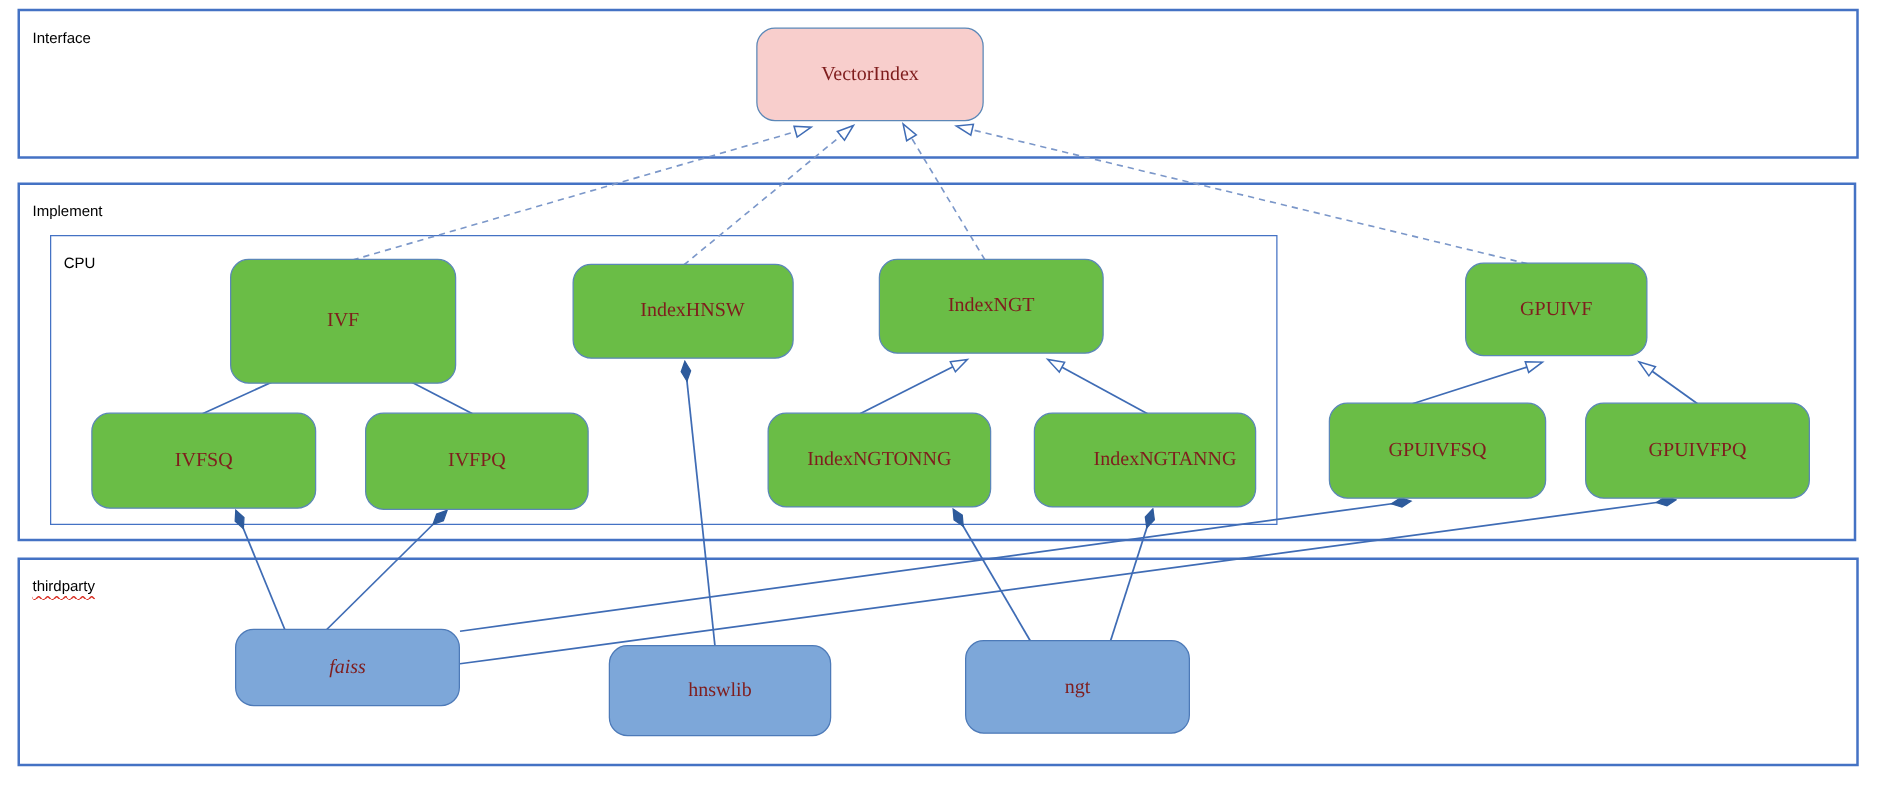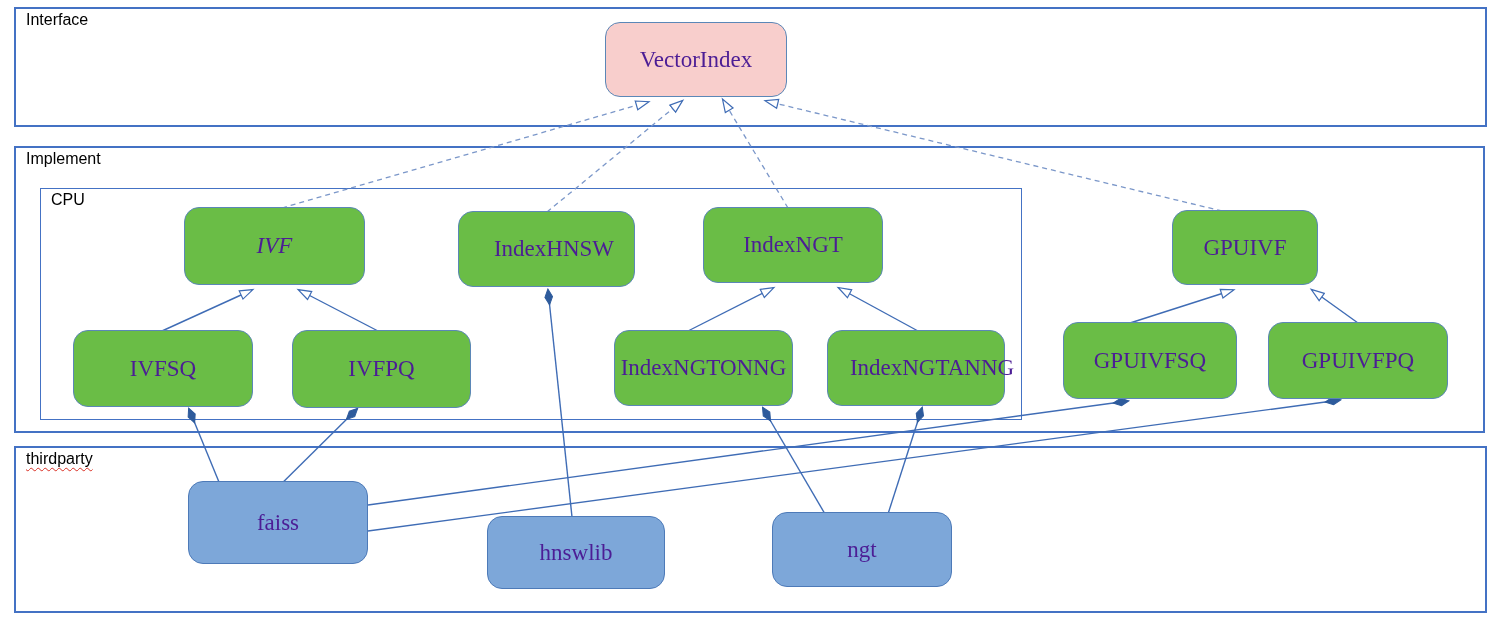--- a/index.html
+++ b/index.html
@@ -18,32 +18,32 @@
   .canvas{
     position:relative;width:1503px;height:628px;background:#ffffff;
     font-family:"Liberation Sans",sans-serif;overflow:hidden;
   }
   .section{
     position:absolute;border:2px solid var(--section-border);
     background:transparent;box-sizing:border-box;
   }
   .section.inner{border-width:1.5px;}
   .section-label{
-    position:absolute;top:2px;left:10px;font-size:16px;color:#000;
+    position:absolute;top:14px;left:10px;font-size:12px;color:#000;
     font-family:"Liberation Sans",sans-serif;white-space:nowrap;
   }
   .squiggly{
     text-decoration-line:underline;text-decoration-style:wavy;
     text-decoration-color:var(--squiggle);text-decoration-thickness:1px;
     text-underline-offset:3px;
   }
   .node{
     position:absolute;box-sizing:border-box;border-radius:15px;
     display:flex;align-items:center;justify-content:center;
-    font-family:"Liberation Serif",serif;font-size:23px;color:#4c1d95;
+    font-family:"Liberation Serif",serif;font-size:16px;color:#7f1d1d;
     text-align:center;
   }
   .node.cls{background:var(--class-fill);border:1.5px solid var(--class-border);}
   .node.iface{background:var(--interface-fill);border:1.5px solid var(--class-border);}
   .node.lib{background:var(--thirdparty-fill);border:1.5px solid var(--thirdparty-border);}
   svg.connectors{position:absolute;left:0;top:0;pointer-events:none;}
   .edge{fill:none;stroke:var(--line);stroke-width:1.4;}
   .edge.dashed{stroke:var(--dashed-line);stroke-width:1.3;stroke-dasharray:5 4;}
 </style>
 </head>
@@ -96,21 +96,21 @@
     <path class="edge" d="M763,408 L825,514" marker-start="url(#dia)"></path>
     <path class="edge" d="M922,408 L888,514" marker-start="url(#dia)"></path>
     <path class="edge" d="M1128,401 L368,505" marker-start="url(#dia)"></path>
     <path class="edge" d="M1340,400 L368,531" marker-start="url(#dia)"></path>
   </svg>
 
   <div class="node iface" style="left:605px;top:22px;width:182px;height:75px;">
     <span>VectorIndex</span>
   </div>
 
-  <div class="node cls" style="left:184px;top:207px;width:181px;height:78px;font-style:italic;">
+  <div class="node cls" style="left:184px;top:207px;width:181px;height:100px;">
     <span>IVF</span>
   </div>
 
   <div class="node cls" style="left:458px;top:211px;width:177px;height:76px;padding-left:15px;">
     <span>IndexHNSW</span>
   </div>
 
   <div class="node cls" style="left:703px;top:207px;width:180px;height:76px;">
     <span>IndexNGT</span>
   </div>
@@ -136,21 +136,21 @@
   </div>
 
   <div class="node cls" style="left:1063px;top:322px;width:174px;height:77px;">
     <span>GPUIVFSQ</span>
   </div>
 
   <div class="node cls" style="left:1268px;top:322px;width:180px;height:77px;">
     <span>GPUIVFPQ</span>
   </div>
 
-  <div class="node lib" style="left:188px;top:481px;width:180px;height:83px;">
+  <div class="node lib" style="left:188px;top:503px;width:180px;height:62px;font-style:italic;">
     <span>faiss</span>
   </div>
 
   <div class="node lib" style="left:487px;top:516px;width:178px;height:73px;">
     <span>hnswlib</span>
   </div>
 
   <div class="node lib" style="left:772px;top:512px;width:180px;height:75px;">
     <span>ngt</span>
   </div>

